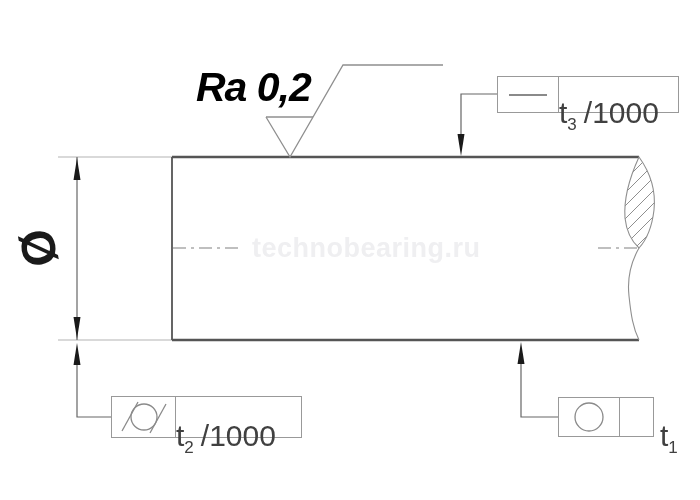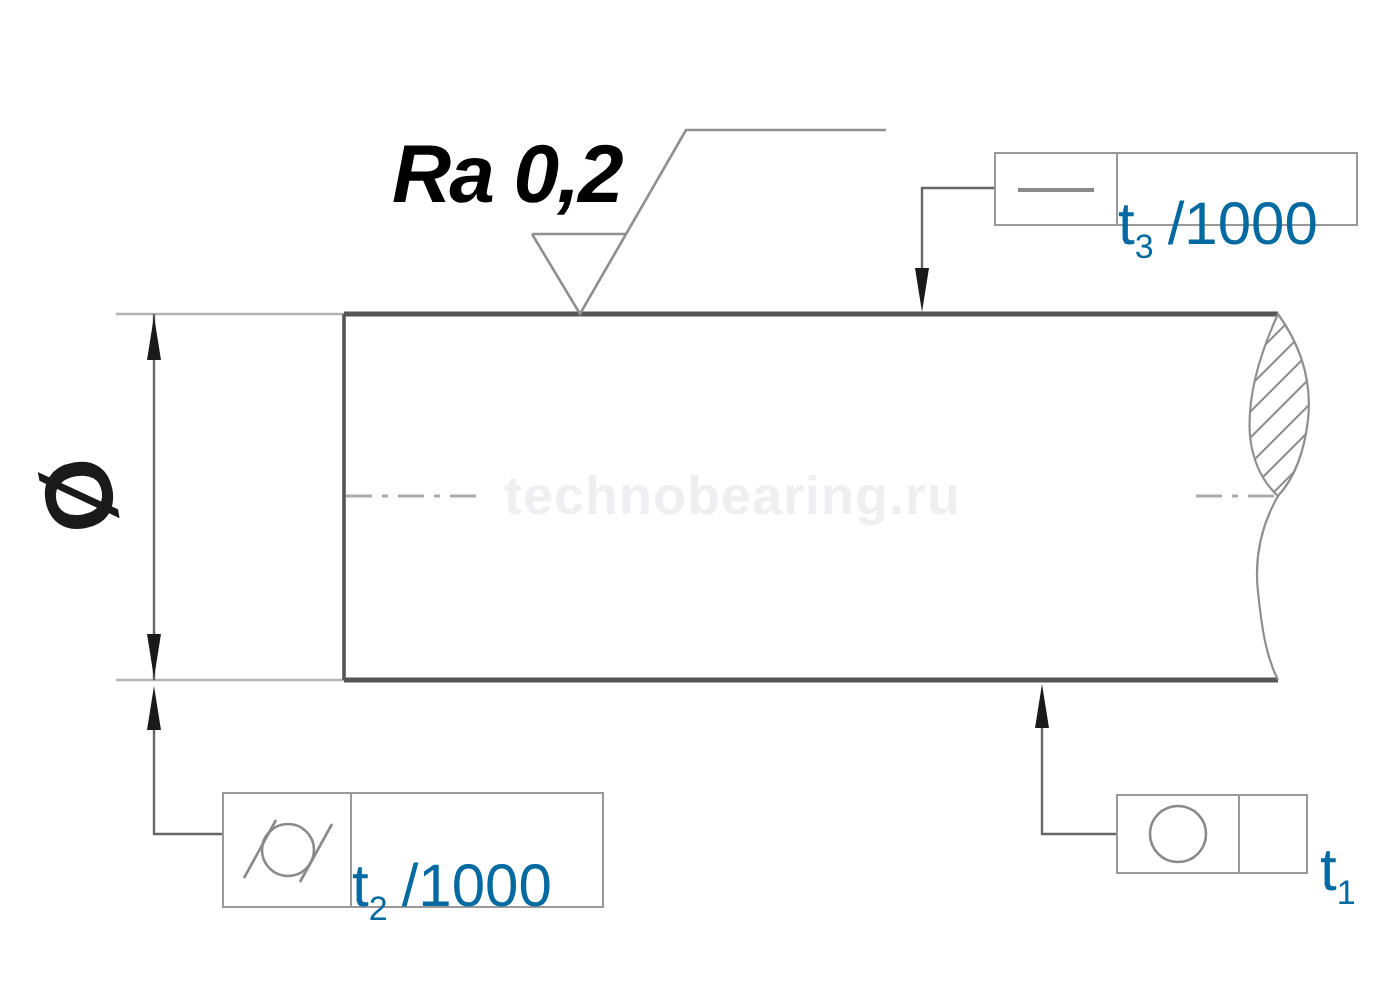--- a/index.html
+++ b/index.html
@@ -25,28 +25,28 @@
   }
   .tol-frame{
     position:absolute;display:flex;align-items:stretch;
     border:1.5px solid #999;background:#fff;box-sizing:border-box;
   }
   .tol-cell{
     display:flex;align-items:center;justify-content:center;box-sizing:border-box;
   }
   .tol-cell.sym{border-right:1px solid #999;}
   .tol-text{
-    font-size:30px;color:#0369a1;white-space:nowrap;line-height:1;margin-top:37px;
+    font-size:30px;color:#404040;white-space:nowrap;line-height:1;margin-top:37px;
   }
   .tol-text sub{font-size:17px;line-height:0;}
   .tol-val{margin-left:7px;}
   .straight-dash{width:38px;height:0;border-top:2px solid #8a8a8a;}
   .frame-t3{left:497px;top:76px;width:182px;height:37px;}
   .frame-t3 .sym{width:61px;}
-  .frame-t2{left:111px;top:396px;width:191px;height:58px;}
+  .frame-t2{left:111px;top:396px;width:191px;height:42px;}
   .frame-t2 .sym{width:64px;}
   .frame-t1{left:558px;top:397px;width:96px;height:40px;gap:40px;}
   .frame-t1 .sym{width:66px;}
 </style>
 </head>
 <body>
 
 <div class="canvas">
 
   <svg class="layer" width="700" height="500" viewBox="0 0 700 500">

